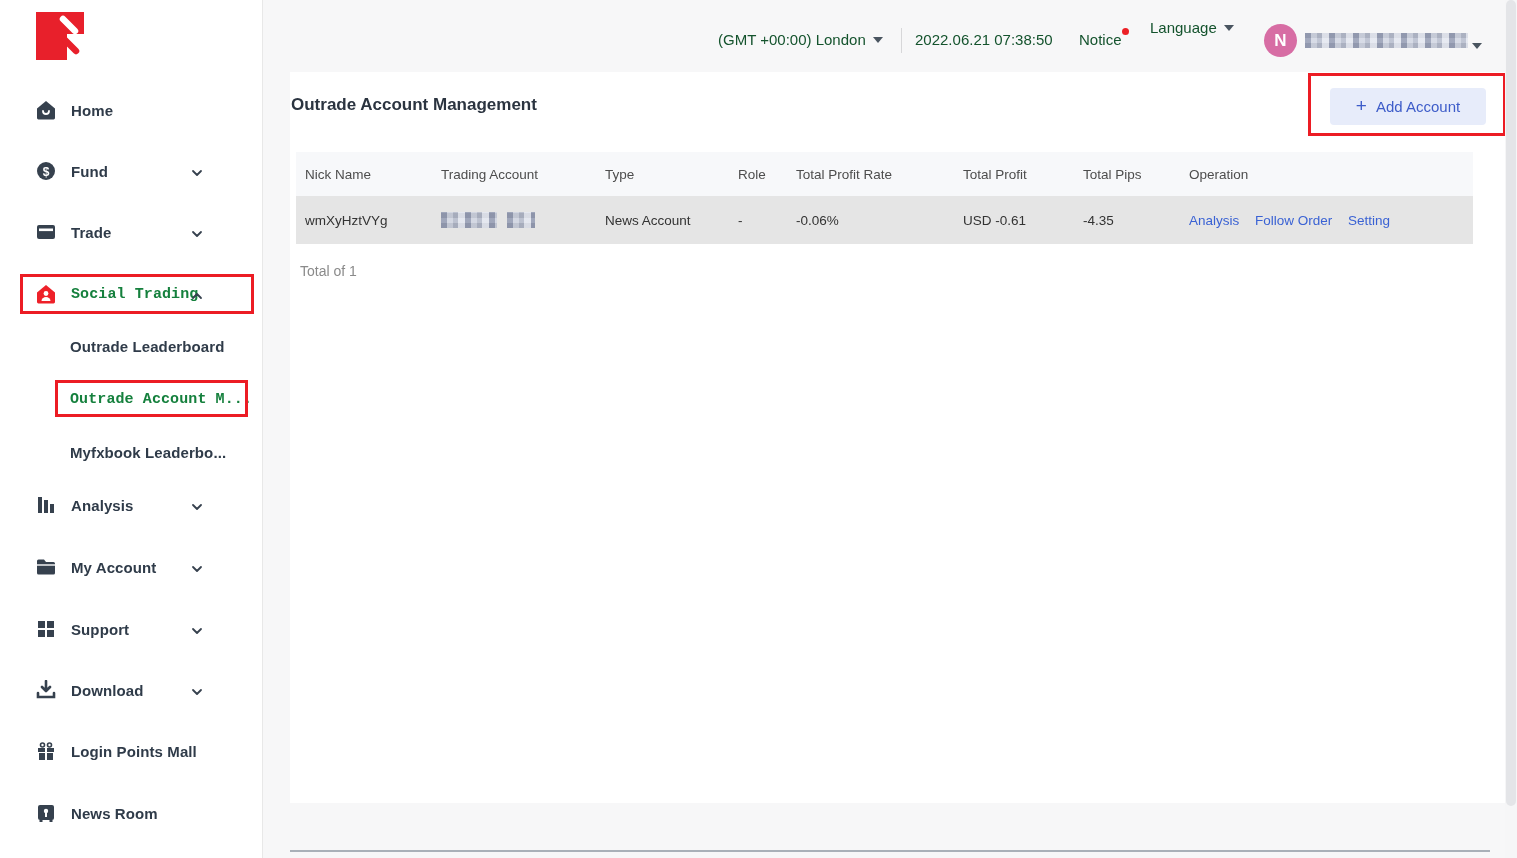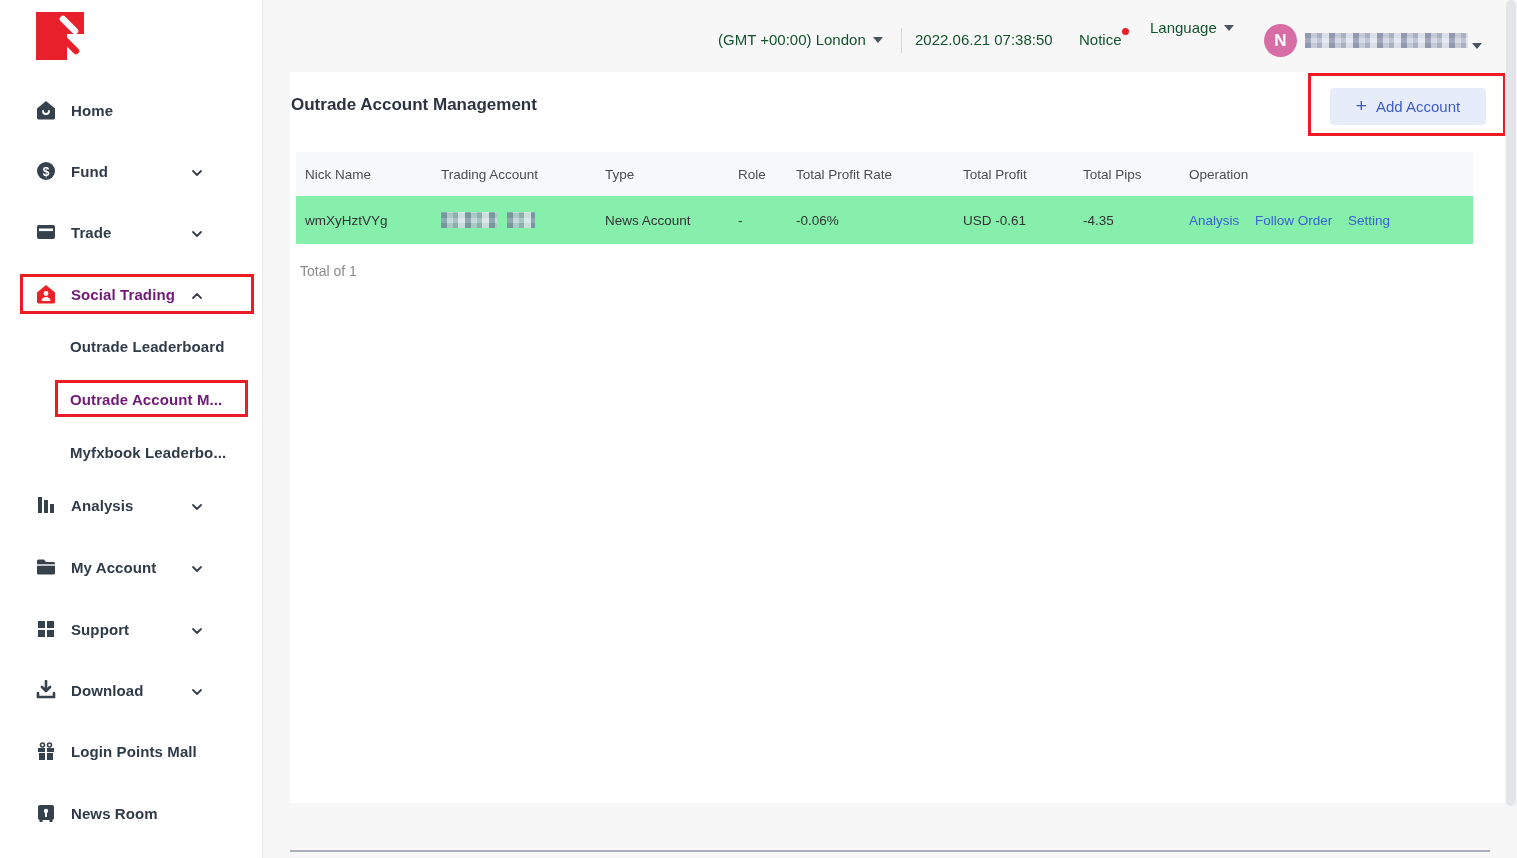--- a/index.html
+++ b/index.html
@@ -22,21 +22,21 @@
     position:absolute; left:0; width:240px; height:40px;
     display:flex; align-items:center; cursor:pointer;
   }
   .nav-item .ic { width:20px; height:20px; margin-left:36px; flex:0 0 20px; }
   .nav-item .lbl {
     margin-left:15px; font-size:15px; font-weight:700; color:#2f3b49;
     white-space:nowrap; letter-spacing:.1px;
   }
   .nav-item .chev { position:absolute; right:37px; width:12px; height:12px; }
   .nav-sub .lbl { margin-left:70px; }
-  .nav-item.active .lbl { color:#701a75; }
+  .nav-item.active .lbl { color:#15803d;font-family:Liberation Mono, monospace; }
   .anno {
     position:absolute; border:3px solid #ec1c24; z-index:9; pointer-events:none;
   }
   
   .topbar-item { position:absolute; font-size:15px; color:#14532d; white-space:nowrap; cursor:pointer; }
   .caret-down {
     display:inline-block; width:0; height:0; margin-left:7px; vertical-align:2px;
     border-left:5px solid transparent; border-right:5px solid transparent;
     border-top:6px solid #4a5560;
   }
@@ -71,21 +71,21 @@
     display:flex; align-items:center; justify-content:center; gap:9px;
   }
   .add-btn .plus { font-size:19px; font-weight:400; line-height:1; margin-top:-2px; }
   
   .tbl { position:absolute; left:296px; top:152px; width:1177px; border-collapse:collapse; table-layout:fixed; }
   .tbl th {
     height:44px; background:#f7f8fa; font-size:13.5px; font-weight:400; color:#4d4d4d;
     text-align:left; padding-left:9px; white-space:nowrap;
   }
   .tbl td {
-    height:48px; background:#86efac; font-size:13.5px; color:#333;
+    height:48px; background:#e5e5e5; font-size:13.5px; color:#333;
     text-align:left; padding-left:9px; white-space:nowrap;
   }
   .op-link { color:#3a62d4; cursor:pointer; margin-right:12px; text-decoration:none; }
   .acct-blur { display:inline-block; height:16px; vertical-align:middle; }
   .total-text { position:absolute; left:300px; top:263px; font-size:14px; color:#8a8a8a; }
   
   .bottom-line { position:absolute; left:290px; top:850px; width:1200px; height:2px; background:#a9b0b8; }
   .scrollbar-track { position:absolute; right:0; top:0; width:12px; height:858px; background:#f6f6f7; z-index:20; }
   .scrollbar-thumb { position:absolute; right:1px; top:0; width:10px; height:806px; background:#e4e5e8; border-radius:5px; }
 </style>

